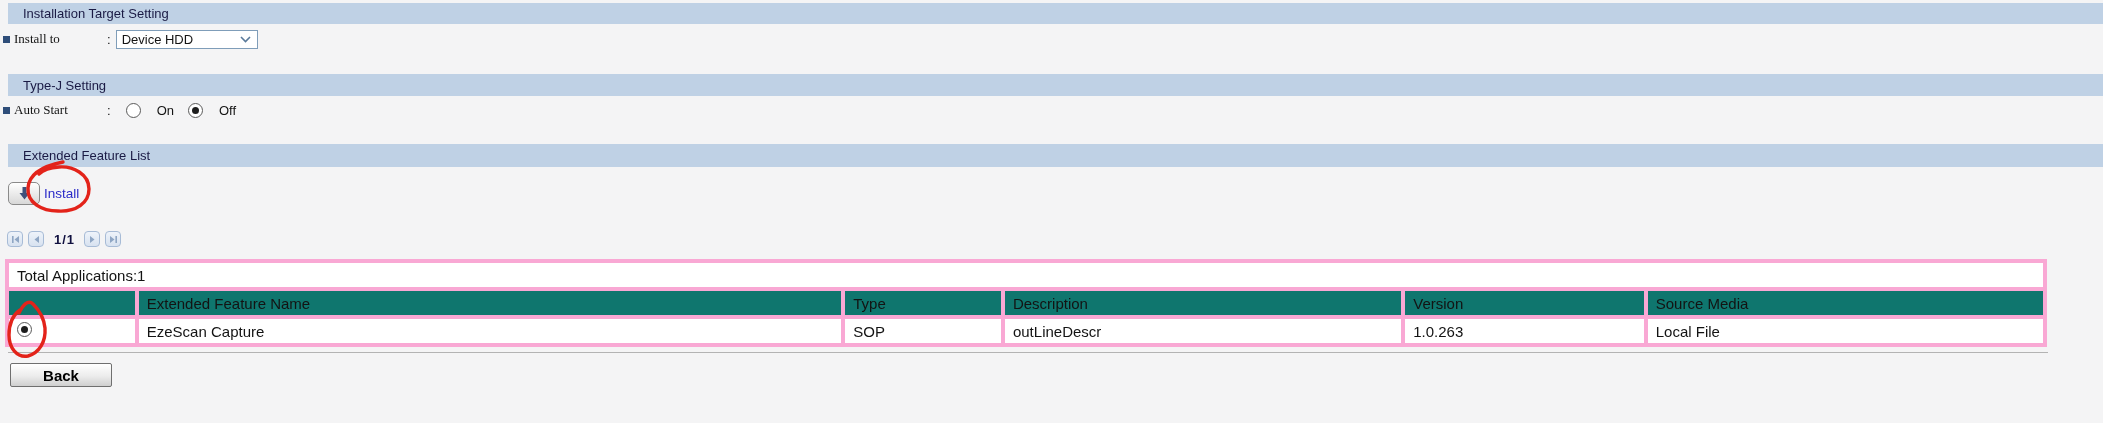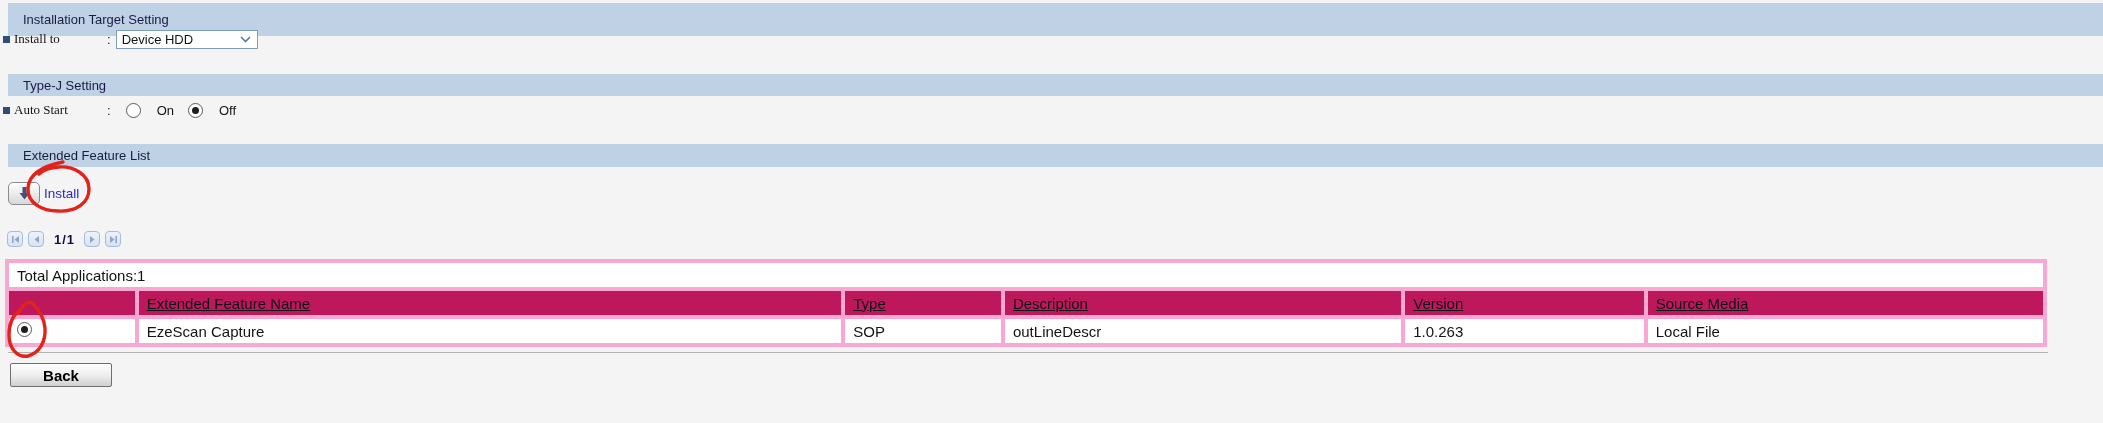--- a/index.html
+++ b/index.html
@@ -1,20 +1,20 @@
 <!DOCTYPE html>
 <html><head>
 <meta charset="utf-8">
 <style>
   html,body{margin:0;padding:0;}
   body{font-family:"Liberation Sans",sans-serif;font-size:13px;color:#141414;}
   .screen{position:relative;width:2103px;height:423px;background:#f4f4f5;overflow:hidden;}
 
   
-  .secbar{position:absolute;left:8px;right:0;height:33px;background:#bfd1e5;
+  .secbar{position:absolute;left:8px;right:0;height:21px;background:#bfd1e5;
           color:#1a1a44;display:flex;align-items:center;padding-left:15px;box-sizing:border-box;}
   .secbar.b1{top:3px;}
   .secbar.b2{top:74px;height:22px;}
   .secbar.b3{top:144px;height:23px;}
 
   
   .fieldrow{position:absolute;left:3px;display:flex;align-items:center;height:20px;}
   .fieldrow.r1{top:29px;}
   .fieldrow.r2{top:100px;}
   .bullet{width:7px;height:7px;background:#2e4d79;margin-right:4px;flex:0 0 auto;}
@@ -49,21 +49,21 @@
          justify-content:center;}
   .pgbtn+.pgbtn{margin-left:5px;}
   .pgcur{margin:0 9px 0 10px;color:#10103f;font-weight:bold;letter-spacing:1px;}
   .pgsp{margin-left:8px;}
 
   
   table.apps{position:absolute;left:5px;top:259px;width:2042px;border-collapse:collapse;
              background:#fff;}
   table.apps td,table.apps th{border:4px solid #f9a8d4;height:24px;padding:0 4px 0 8px;
              text-align:left;font-weight:normal;font-size:15px;color:#131313;background:#fff;}
-  table.apps tr.hdr td{background:#be185d;text-decoration:underline;}
+  table.apps tr.hdr td{background:#0f766e;}
   td.total-cell{padding-left:145px;}
   td.radio-cell{padding-left:12px;}
 
   
   .divider{position:absolute;left:8px;top:352px;width:2040px;height:1px;background:#b3b3b3;}
   .back-btn{position:absolute;left:10px;top:363px;width:100px;height:22px;
             border:1px solid #6f6f6f;border-radius:2px;
             background:linear-gradient(#ffffff 0%,#ececec 55%,#cfcfcf 100%);
             display:flex;align-items:center;justify-content:center;
             font-weight:bold;font-size:15px;color:#000;cursor:pointer;}

